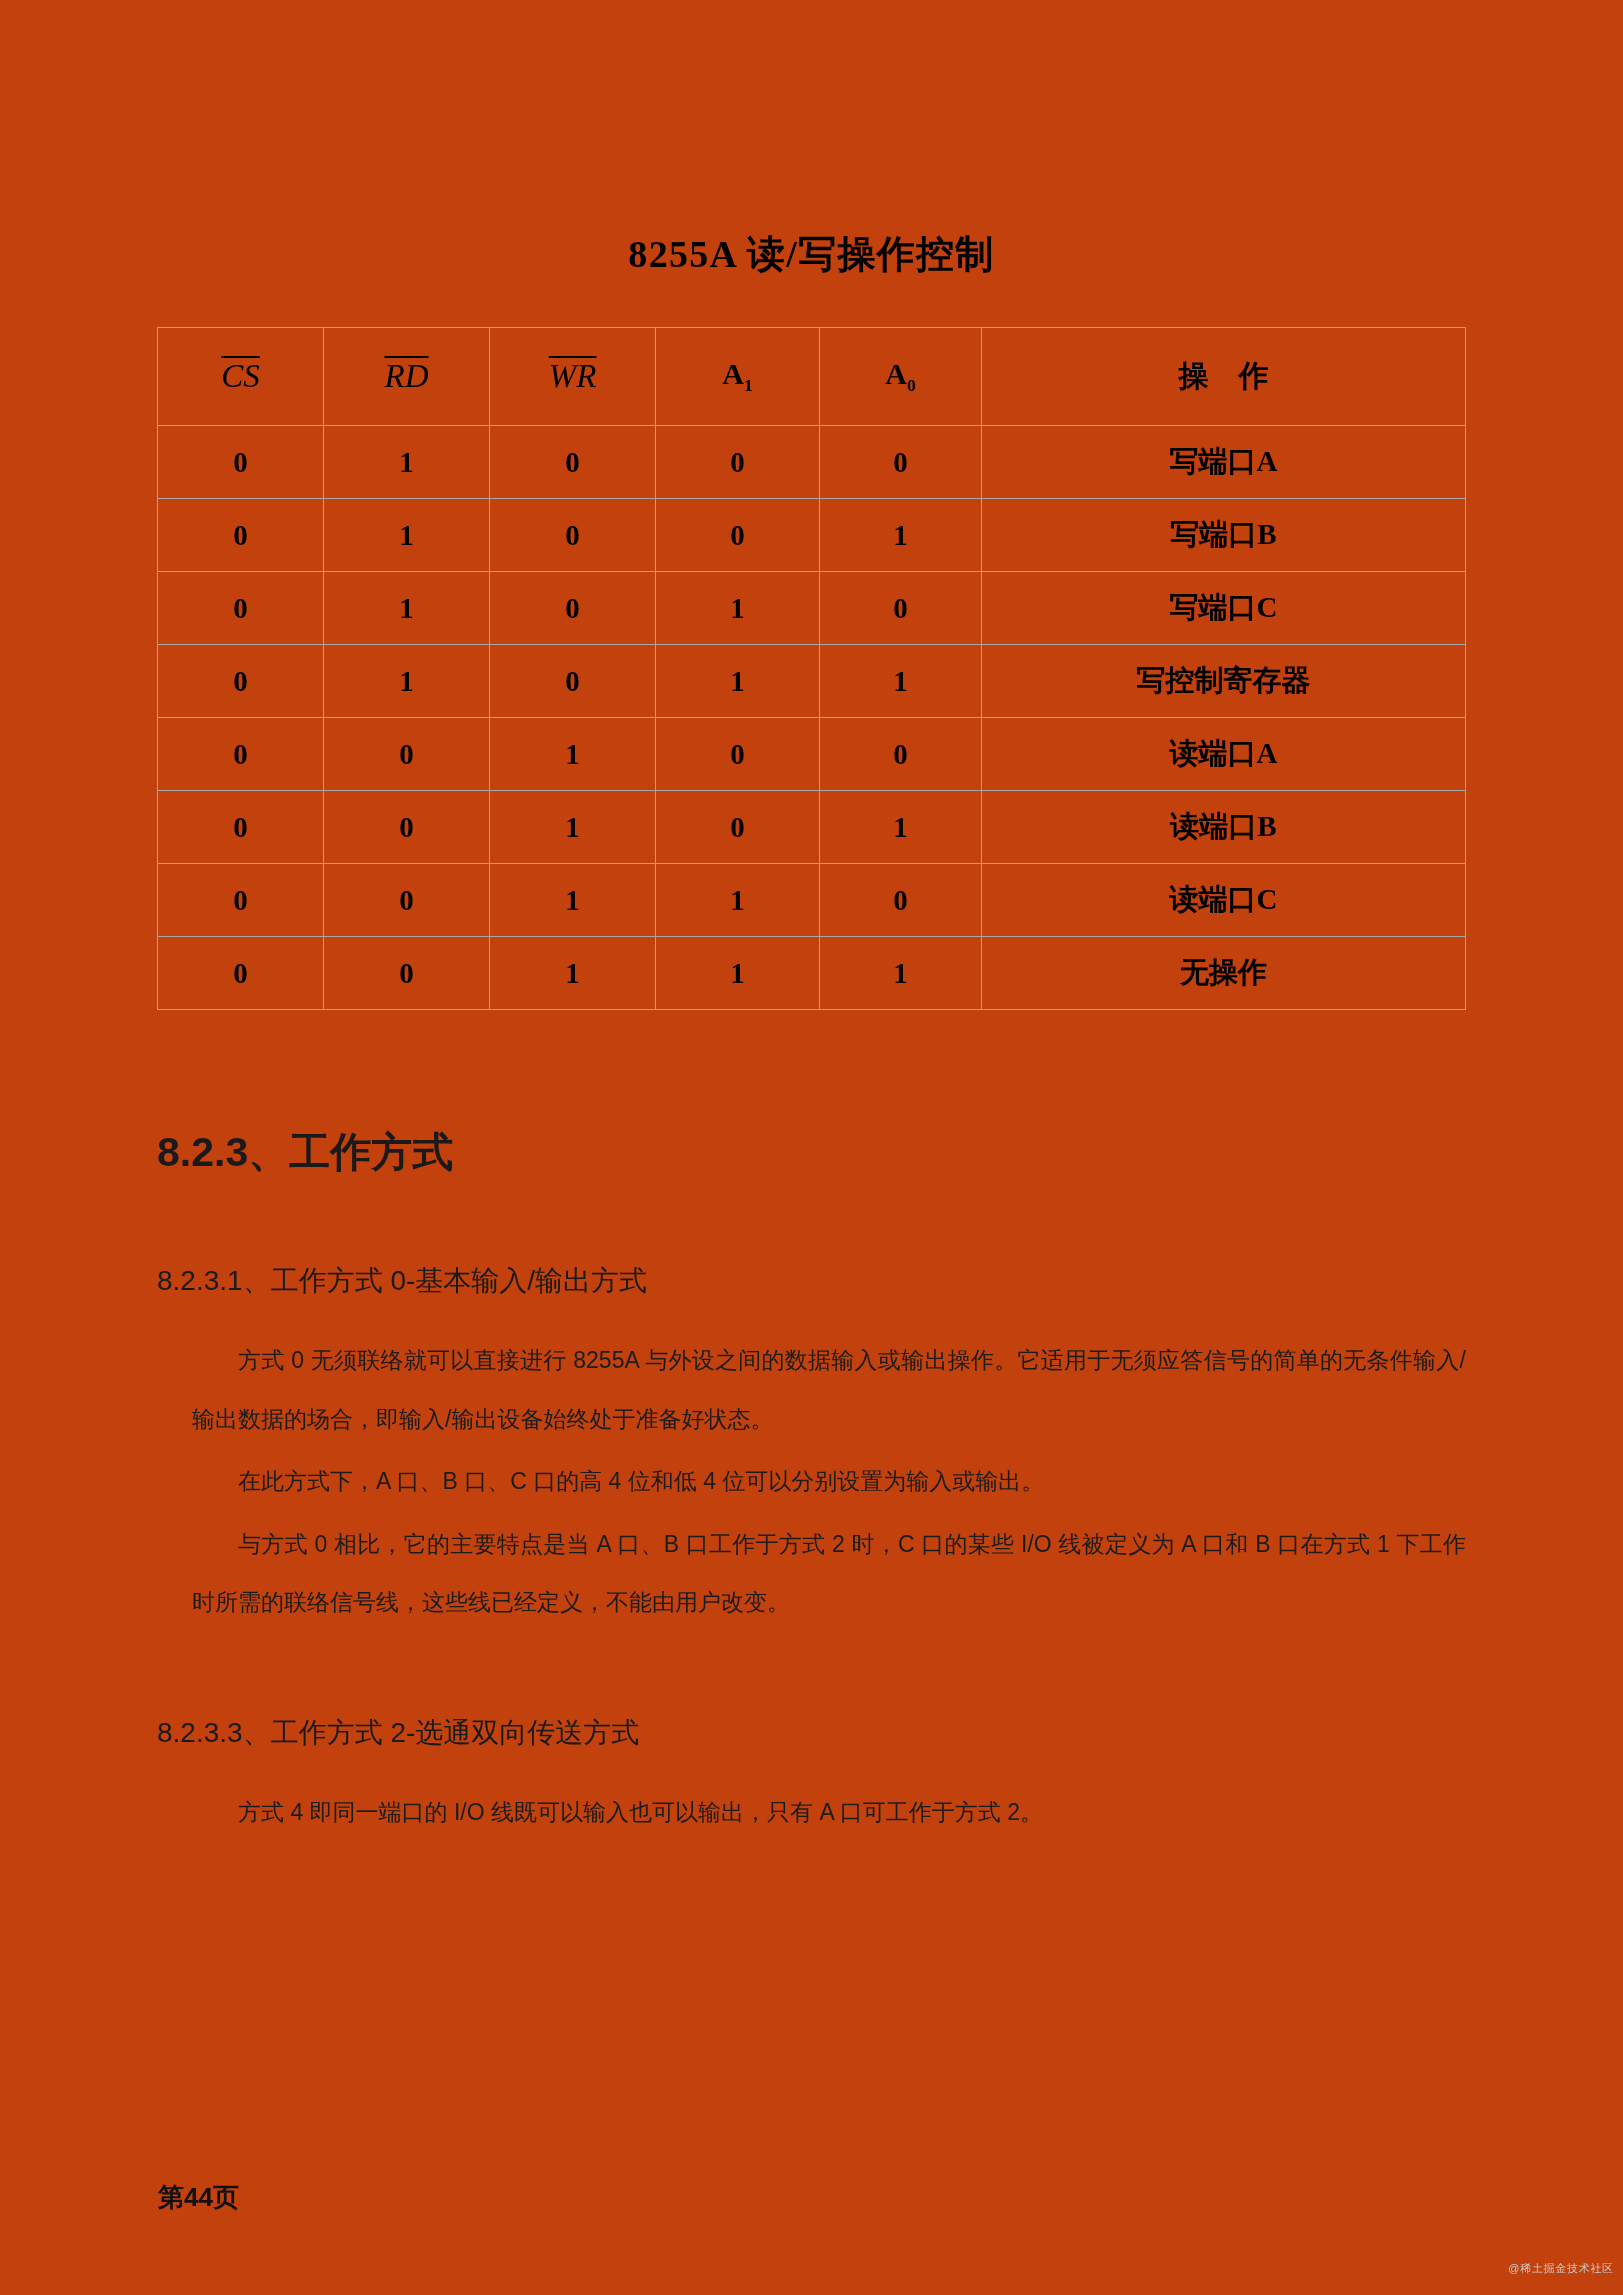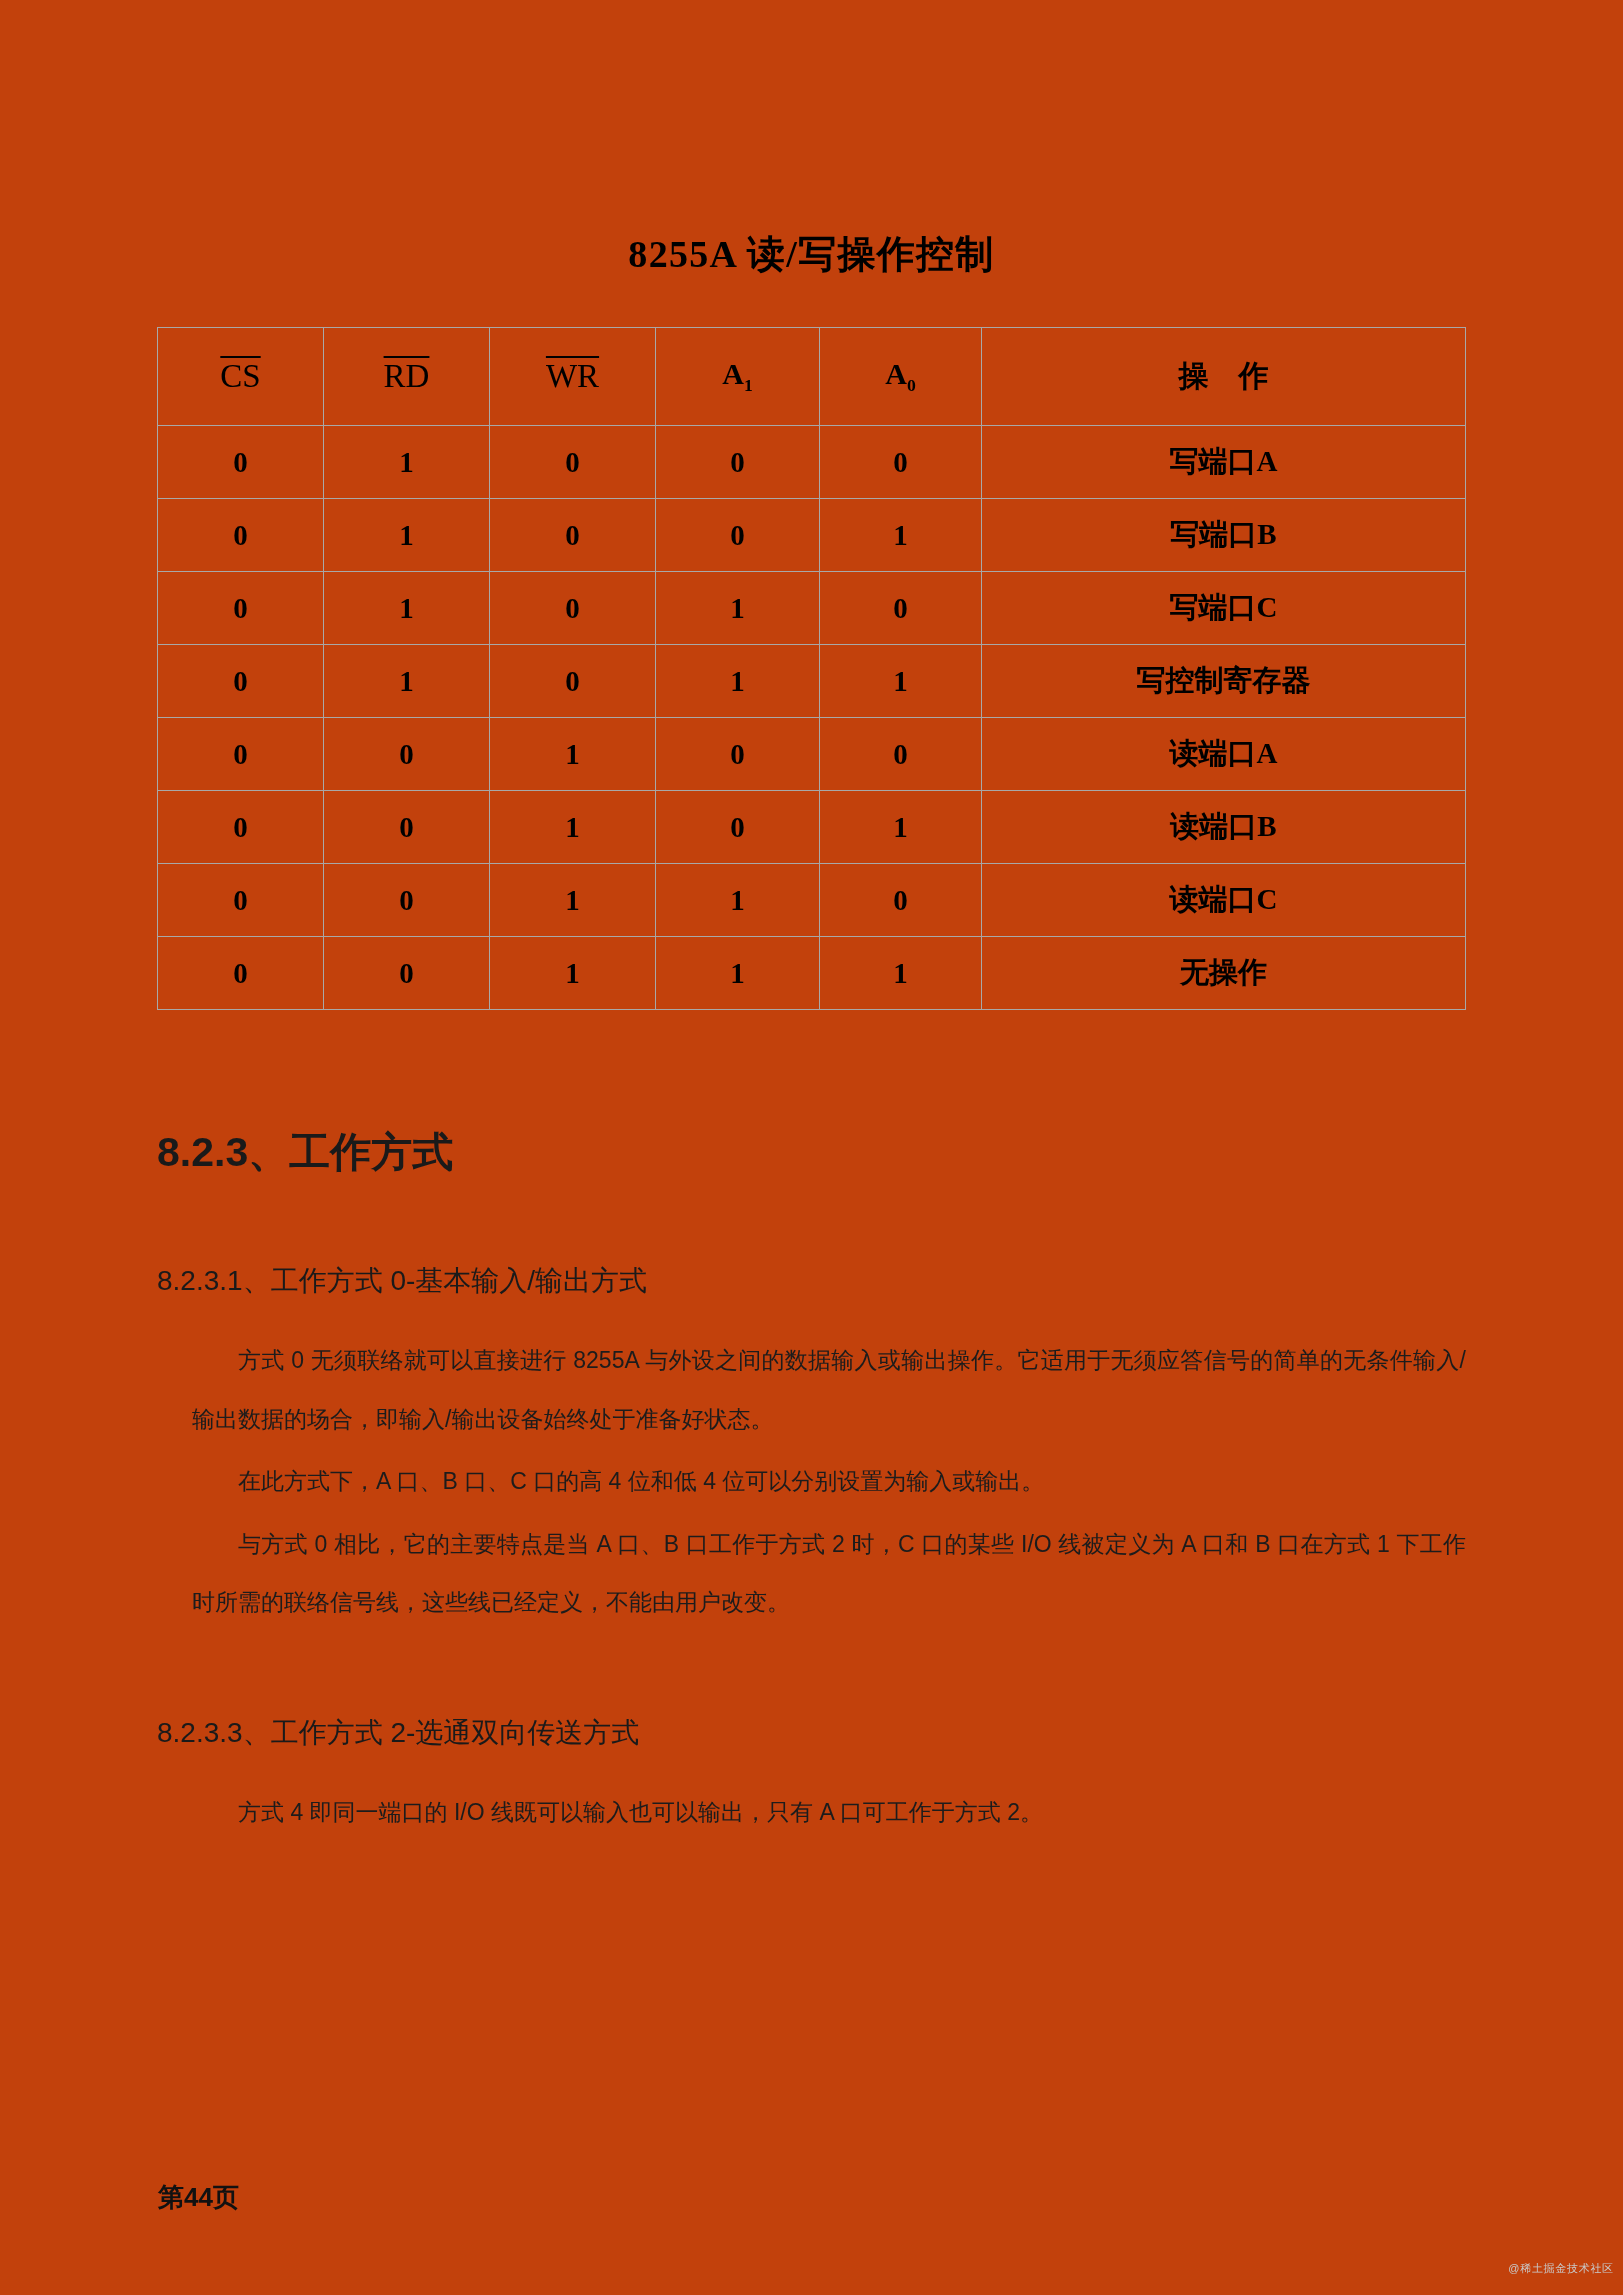--- a/index.html
+++ b/index.html
@@ -37,21 +37,21 @@
     border: 1.3px solid #a8a8a8;
     text-align: center;
     vertical-align: middle;
     font-family: "Liberation Serif", "DejaVu Serif", serif;
     color: #000000;
   }
   .truth thead tr { height: 98px; }
   .truth tbody tr { height: 73px; }
   .truth td { font-size: 29px; font-weight: bold; }
   .truth th { font-size: 30px; font-weight: bold; }
-  .sig { font-weight: normal; font-size: 33px; font-family: "Liberation Serif", "DejaVu Serif", serif; }
+  .sig { font-style: italic; font-weight: normal; font-size: 33px; font-family: "Liberation Serif", "DejaVu Serif", serif; }
   .overline { text-decoration: overline; text-decoration-thickness: 2px; }
   .hdr-plain { font-weight: bold; font-size: 30px; }
   .truth th sub { font-size: 17.7px; font-weight: bold; }
 
   
   .h-sec {
     font-size: 41px;
     font-weight: bold;
     color: #1a1a1a;
     margin-top: 115px;

